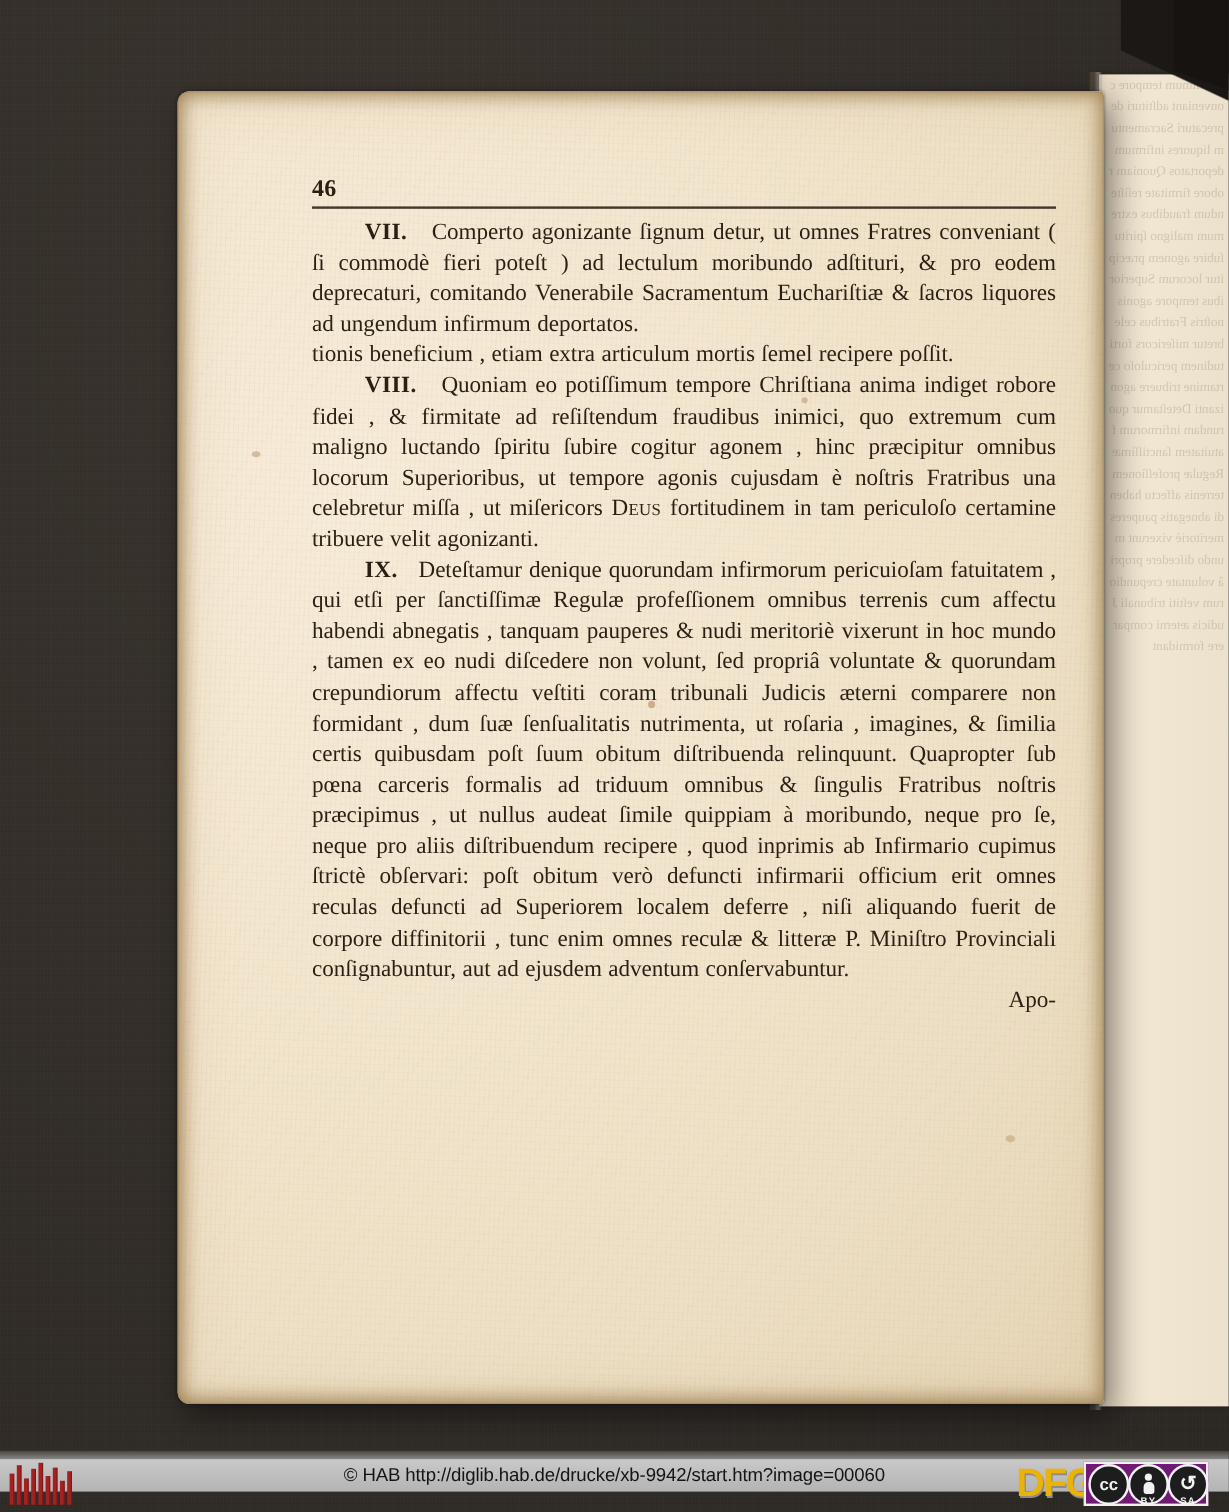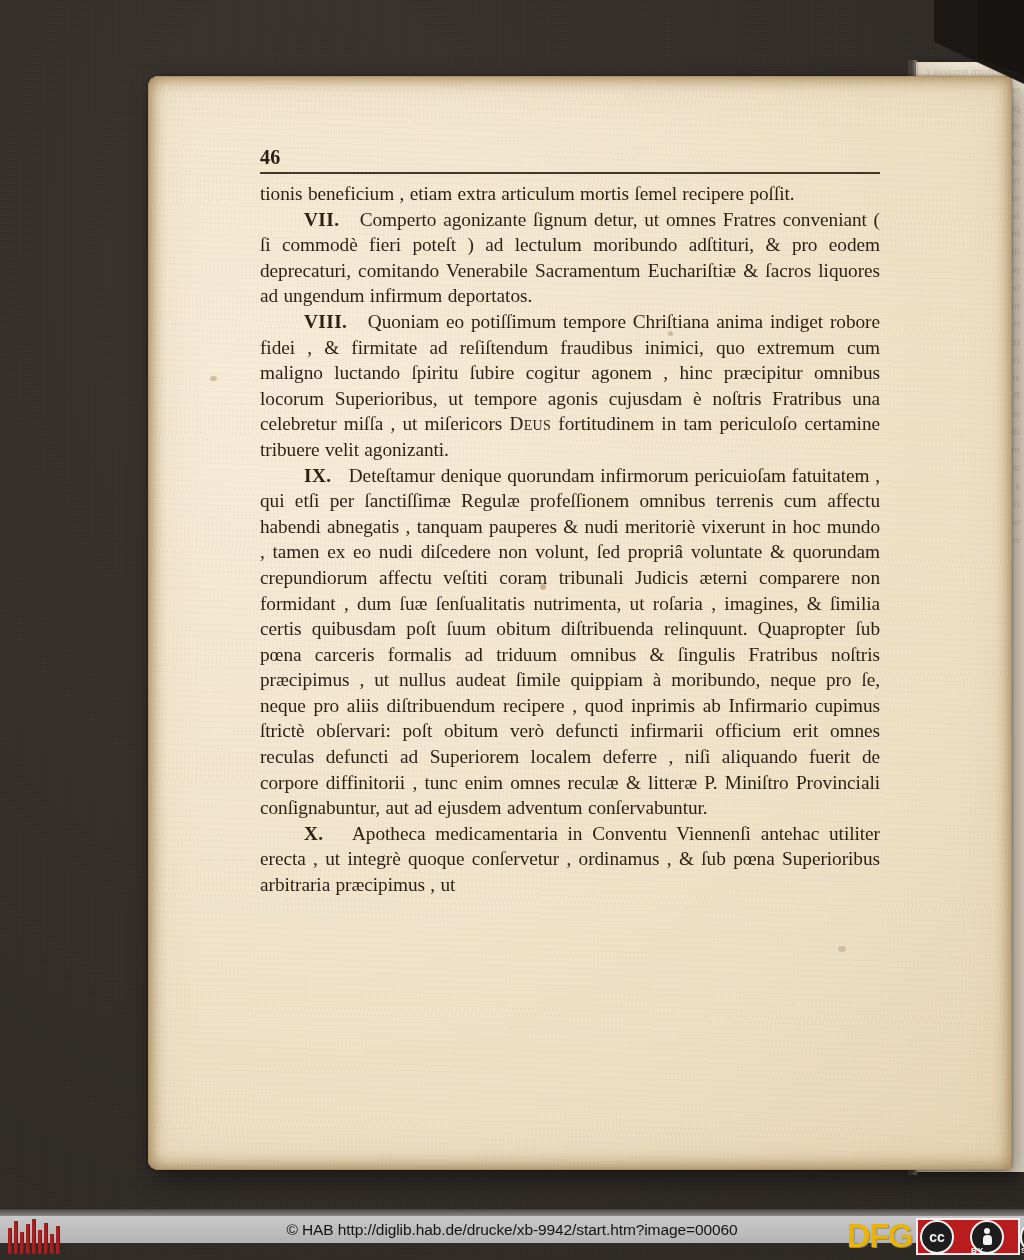--- a/index.html
+++ b/index.html
@@ -73,21 +73,21 @@
     position: absolute;
     left: 908px; top: 60px;
     width: 10px; height: 1115px;
     background: linear-gradient(90deg, rgba(90,78,60,.55) 0%, rgba(160,145,120,.25) 40%, rgba(255,255,255,.35) 70%, rgba(120,105,85,.3) 100%);
   }
 
   
   .page {
     position: absolute;
     left: 148px; top: 76px;
-    width: 864px;
+    width: 772px;
     height: 1094px;
     border-radius: 10px 4px 4px 10px;
     background:
       radial-gradient(ellipse at 18% 30%, #f7ecd9 0%, #f3e6cf 38%, #eddfc4 72%, #e6d5b6 100%);
     box-shadow:
       0 0 3px rgba(0,0,0,.45),
       6px 10px 26px rgba(0,0,0,.45),
       inset 0 0 48px rgba(190,165,120,.28);
     overflow: hidden;
   }
@@ -217,27 +217,27 @@
     font-family: "Liberation Sans", sans-serif;
     font-weight: 700;
     font-size: 33px;
     letter-spacing: -1.5px;
     color: #eab308;
     text-shadow: 1px 1px 0 #8c8c8c;
     line-height: 36px;
   }
   .cc {
     position: absolute;
-    right: 4px; top: 1218px;
+    right: 17px; top: 1218px;
     width: 104px; height: 37px;
-    background: #b91c1c;
+    background: #701a75;
     border: 2px solid #f0f0f0;
     display: flex;
     align-items: center;
-    gap: 18px;
+    gap: 1px;
     padding: 0 3px;
     box-sizing: border-box;
   }
   .cc-badge {
     position: relative;
     width: 30px; height: 30px;
     border-radius: 50%;
     background: #1d1d1d;
     border: 2.5px solid #f2f2f2;
     display: flex;
@@ -245,20 +245,21 @@
     justify-content: center;
     color: #f2f2f2;
     font-family: "Liberation Sans", sans-serif;
     font-weight: 700;
     font-size: 14px;
     flex: 0 0 auto;
   }
   .cc-sub {
     position: absolute;
     bottom: -1px; left: 0; right: 0;
+    text-align: center;
     font-family: "Liberation Sans", sans-serif;
     font-size: 8px;
     font-weight: 700;
     color: #f2f2f2;
     letter-spacing: 1px;
   }
   .cc-cell { position: relative; width: 32px; height: 35px; display:flex; align-items:center; justify-content:center; }
   .person-head { width: 6px; height: 6px; border-radius: 50%; background: #f2f2f2; }
   .person-body { width: 9px; height: 10px; border-radius: 4px 4px 2px 2px; background: #f2f2f2; margin-top: 1px; }
 </style>
@@ -288,30 +289,30 @@
     <div class="foxing" style="left:520px; top:255px; width:5px; height:5px; background:rgba(150,100,55,.35);"></div>
     <div class="foxing" style="left:690px; top:870px; width:8px; height:6px; background:rgba(150,105,55,.28);"></div>
 
     <div class="textblock">
 
       <div class="runhead">
         <span class="folio">46</span>
       </div>
       <div class="rule"></div>
 
+      <p class="body indent"><span class="num">VII.</span>&nbsp;&nbsp; <span>Comperto agonizante ſignum detur, ut omnes Fratres conveniant ( ſi commodè fieri poteſt ) ad lectulum moribundo adſtituri, &amp; pro eodem deprecaturi, comitando Venerabile Sacramentum Euchariſtiæ &amp; ſacros liquores ad ungendum infirmum deportatos.</span></p>
+
       <p class="body">tionis beneficium , etiam extra articulum mortis ſemel recipere poſſit.</p>
 
-      <p class="body indent"><span class="num">VII.</span>&nbsp;&nbsp; <span>Comperto agonizante ſignum detur, ut omnes Fratres conveniant ( ſi commodè fieri poteſt ) ad lectulum moribundo adſtituri, &amp; pro eodem deprecaturi, comitando Venerabile Sacramentum Euchariſtiæ &amp; ſacros liquores ad ungendum infirmum deportatos.</span></p>
-
       <p class="body indent"><span class="num">VIII.</span>&nbsp;&nbsp; <span>Quoniam eo potiſſimum tempore Chriſtiana anima indiget robore fidei , &amp; firmitate ad reſiſtendum fraudibus inimici, quo extremum cum maligno luctando ſpiritu ſubire cogitur agonem , hinc præcipitur omnibus locorum Superioribus, ut tempore agonis cujusdam è noſtris Fratribus una celebretur miſſa , ut miſericors </span><span class="smallcaps">Deus</span><span> fortitudinem in tam periculoſo certamine tribuere velit agonizanti.</span></p>
 
       <p class="body indent"><span class="num">IX.</span>&nbsp;&nbsp; <span>Deteſtamur denique quorundam infirmorum pericuioſam fatuitatem , qui etſi per ſanctiſſimæ Regulæ profeſſionem omnibus terrenis cum affectu habendi abnegatis , tanquam pauperes &amp; nudi meritoriè vixerunt in hoc mundo , tamen ex eo nudi diſcedere non volunt, ſed propriâ voluntate &amp; quorundam crepundiorum affectu veſtiti coram tribunali Judicis æterni comparere non formidant , dum ſuæ ſenſualitatis nutrimenta, ut roſaria , imagines, &amp; ſimilia certis quibusdam poſt ſuum obitum diſtribuenda relinquunt.  Quapropter ſub pœna carceris formalis ad triduum omnibus &amp; ſingulis Fratribus noſtris præcipimus , ut nullus audeat ſimile quippiam à moribundo, neque pro ſe, neque pro aliis diſtribuendum recipere , quod inprimis ab Infirmario cupimus ſtrictè obſervari: poſt obitum verò defuncti infirmarii officium erit omnes reculas defuncti ad Superiorem localem deferre , niſi aliquando fuerit de corpore diffinitorii , tunc enim omnes reculæ &amp; litteræ P. Miniſtro Provinciali conſignabuntur, aut ad ejusdem adventum conſervabuntur.</span></p>
 
-      <p class="body indent"><span class="num">X.</span>&nbsp;&nbsp; <span>Apotheca medicamentaria in Conventu Viennenſi antehac utiliter erecta , ut integrè quoque conſervetur , ordinamus , &amp; ſub pœna Superioribus arbitraria præcipimus , ut</span></p>
-
+
+      <p class="catchword">Apo-</p>
     </div>
 
     <div class="page-edge"></div>
   </div>
 
   <div class="corner-shadow"></div>
   <div class="corner-shadow2"></div>
 </div>
 
 <div class="footer-strip-top"></div>

